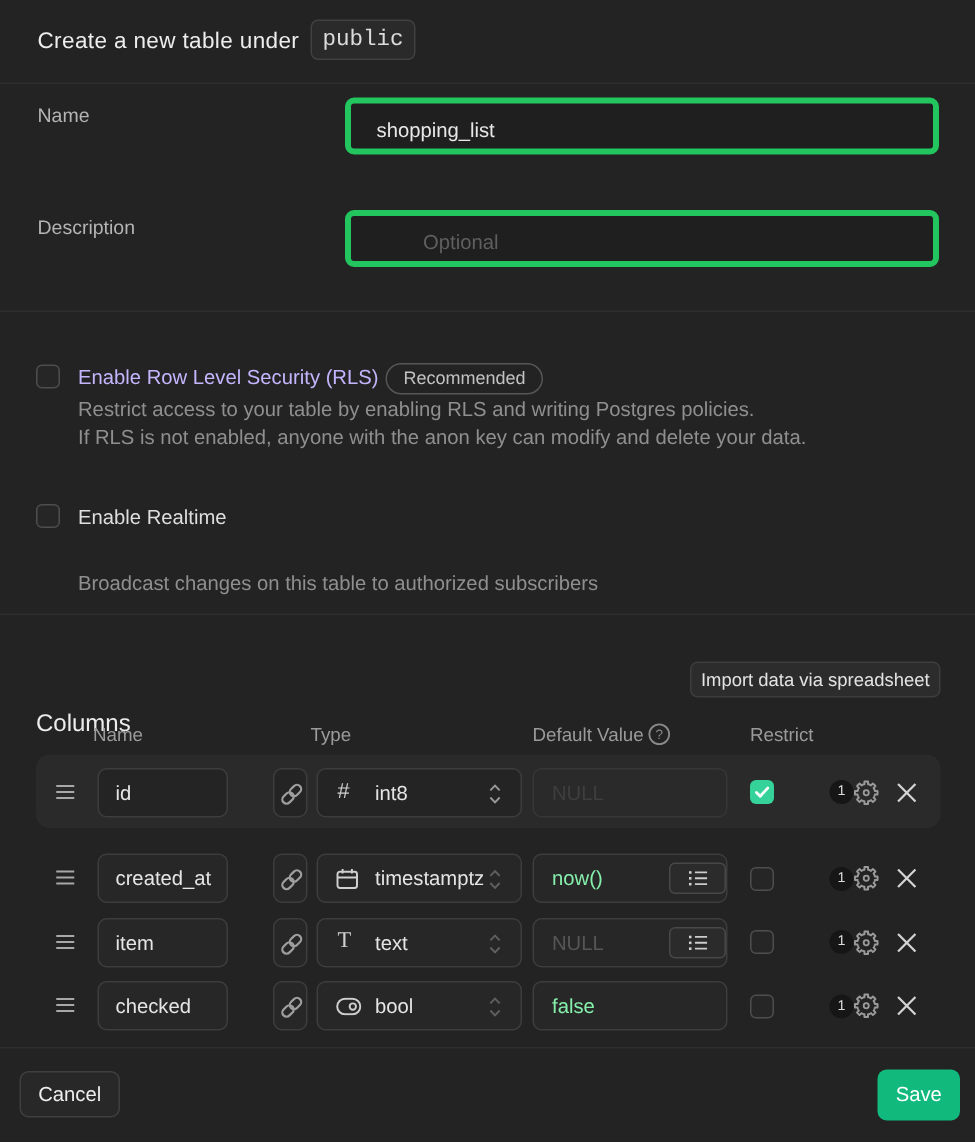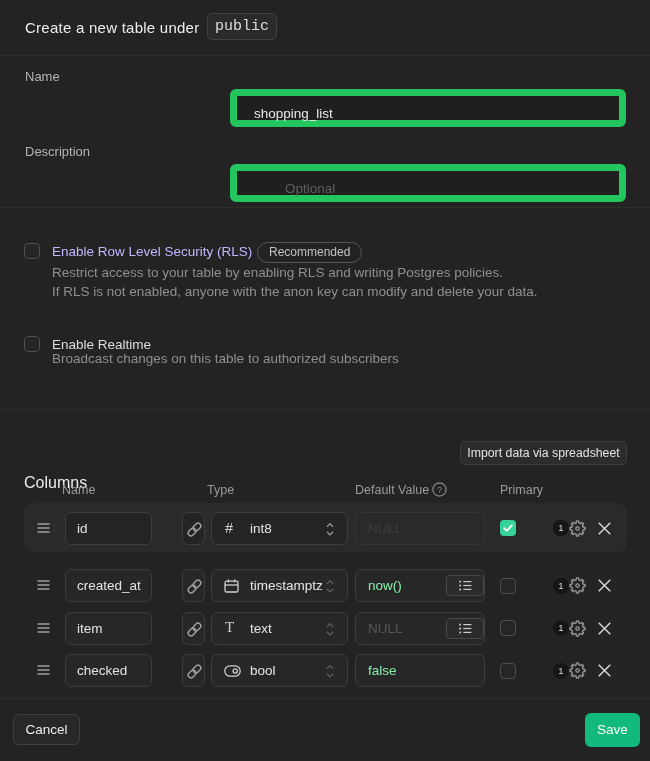--- a/index.html
+++ b/index.html
@@ -1,21 +1,21 @@
 <!DOCTYPE html>
 <html><head>
 <meta charset="utf-8">
 <style>
   * { margin:0; padding:0; box-sizing:border-box; }
   html,body { width:650px; height:761px; background:#232323; font-family:"Liberation Sans", sans-serif; overflow:hidden; }
   #app { position:relative; width:650px; height:761px; background:#232323; }
   .abs { position:absolute; }
   .hr { position:absolute; left:0; width:650px; height:1px; background:#2e2e2e; }
   .label { color:#b4b4b4; font-size:13px; }
-  .biginput { position:absolute; left:230px; width:396px; height:38px; background:#1f1f1f; border:7px solid #22c55e; border-radius:6px; font-size:13.5px; line-height:36px; padding-left:17px; color:#e8e8e8;margin-top:24px; }
+  .biginput { position:absolute; left:230px; width:396px; height:38px; background:#1f1f1f; border:4px solid #22c55e; border-radius:6px; font-size:13.5px; line-height:36px; padding-left:17px; color:#e8e8e8; }
   .cb { position:absolute; width:16px; height:16px; border:1px solid #4e4e4e; border-radius:4px; background:#262626; }
   .muted { color:#8f8f8f; font-size:13.5px; }
   .row { position:absolute; left:0; width:650px; height:33px; }
   .rowinput { position:absolute; left:65px; top:0; width:87px; height:33px; background:#272727; border:1px solid #3d3d3d; border-radius:6px; color:#e5e5e5; font-size:13.5px; line-height:31px; padding-left:11px; }
   .linkbtn { position:absolute; left:182px; top:0; width:23px; height:33px; background:#272727; border:1px solid #3d3d3d; border-radius:6px; }
   .linkbtn svg { position:absolute; left:4px; top:9px; }
   .sel { position:absolute; left:211px; top:0; width:137px; height:33px; background:#272727; border:1px solid #3d3d3d; border-radius:6px; }
   .sel .txt { position:absolute; left:38px; top:0; line-height:31px; font-size:13.5px; color:#e5e5e5; }
   .sel .chev { position:absolute; left:114px; top:9px; color:#5f5f5f; }
   .r1bg .chev { color:#989898; }
@@ -103,35 +103,35 @@
   <div class="hr" style="top:207px;"></div>
 
   <div class="cb" style="left:24px; top:243px;"></div>
   <div class="abs" style="left:52px; top:244px; font-size:13.5px; color:#c4b5fd;">Enable Row Level Security (RLS)</div>
   <div class="abs" style="left:257px; top:242px; height:21px; padding:0 11px; border:1px solid #565656; border-radius:11px; font-size:12px; color:#c2c2c2; line-height:19px;">Recommended</div>
   <div class="abs muted" style="left:52px; top:265px;">Restrict access to your table by enabling RLS and writing Postgres policies.</div>
   <div class="abs muted" style="left:52px; top:284px;">If RLS is not enabled, anyone with the anon key can modify and delete your data.</div>
 
   <div class="cb" style="left:24px; top:336px;"></div>
   <div class="abs" style="left:52px; top:337px; font-size:13.5px; color:#dedede;">Enable Realtime</div>
-  <div class="abs muted" style="left:52px; top:351px;">Broadcast changes on this table to authorized subscribers</div>
+  <div class="abs muted" style="left:52px; top:381px;">Broadcast changes on this table to authorized subscribers</div>
 
   <div class="hr" style="top:409px;"></div>
 
   <div class="abs" style="left:24px; top:443px; font-size:16px; font-weight:500; color:#ececec;margin-top:31px;">Columns</div>
   <div class="abs" style="left:460px; top:441px; width:167px; height:24px; background:#2c2c2c; border:1px solid #3d3d3d; border-radius:5px; font-size:12.3px; color:#e3e3e3; text-align:center; line-height:22px;">Import data via spreadsheet</div>
 
   <div class="abs" style="left:62px; top:483px; font-size:12.5px; color:#9b9b9b;">Name</div>
   <div class="abs" style="left:207px; top:483px; font-size:12.5px; color:#9b9b9b;">Type</div>
   <div class="abs" style="left:355px; top:483px; font-size:12.5px; color:#9b9b9b;">Default Value</div>
   <svg class="abs" style="left:432px; top:482px;" width="15" height="15" viewBox="0 0 15 15">
       <circle cx="7.5" cy="7.5" r="6.6" fill="none" stroke="#8a8a8a" stroke-width="1.2"></circle>
       <text x="7.5" y="10.8" font-size="9" fill="#8a8a8a" text-anchor="middle" font-family="Liberation Sans">?</text>
     </svg>
-  <div class="abs" style="left:500px; top:483px; font-size:12.5px; color:#9b9b9b;">Primary</div>
+  <div class="abs" style="left:500px; top:483px; font-size:12.5px; color:#9b9b9b;">Restrict</div>
 
   <div class="abs" style="left:24px; top:503px; width:603px; height:49px; background:#2a2a2a; border-radius:9px;"></div>
 
   <div class="row" style="top:511.5px;">
     <svg class="drag" width="13" height="10" viewBox="0 0 13 10">
         <use href="#dragic"></use>
       </svg>
     <div class="rowinput r1bg">id</div>
     <div class="linkbtn r1bg">
         <svg width="15" height="15" viewBox="0 0 15 15">

